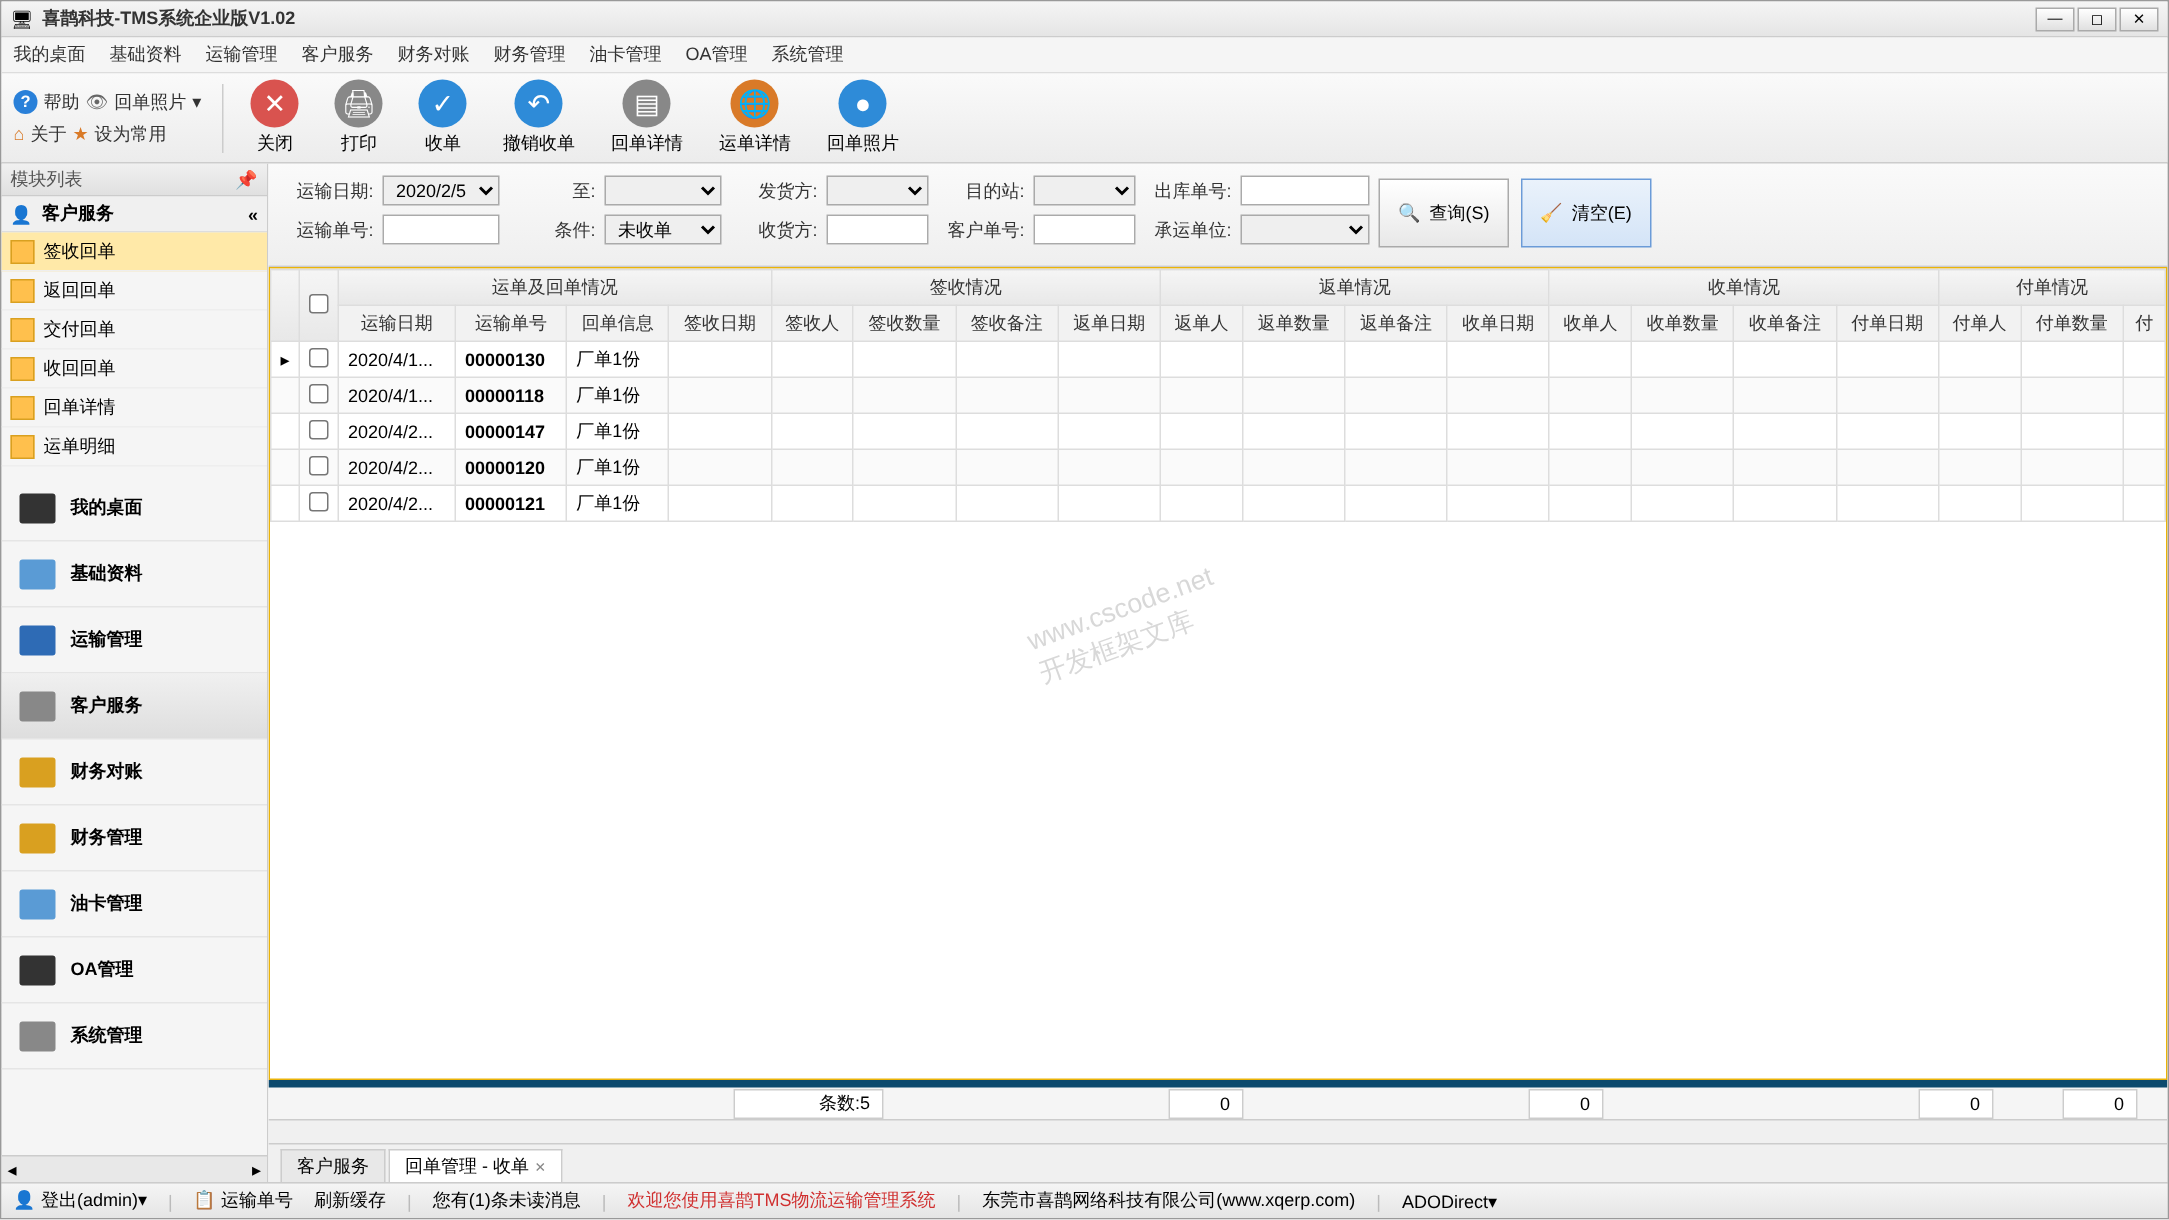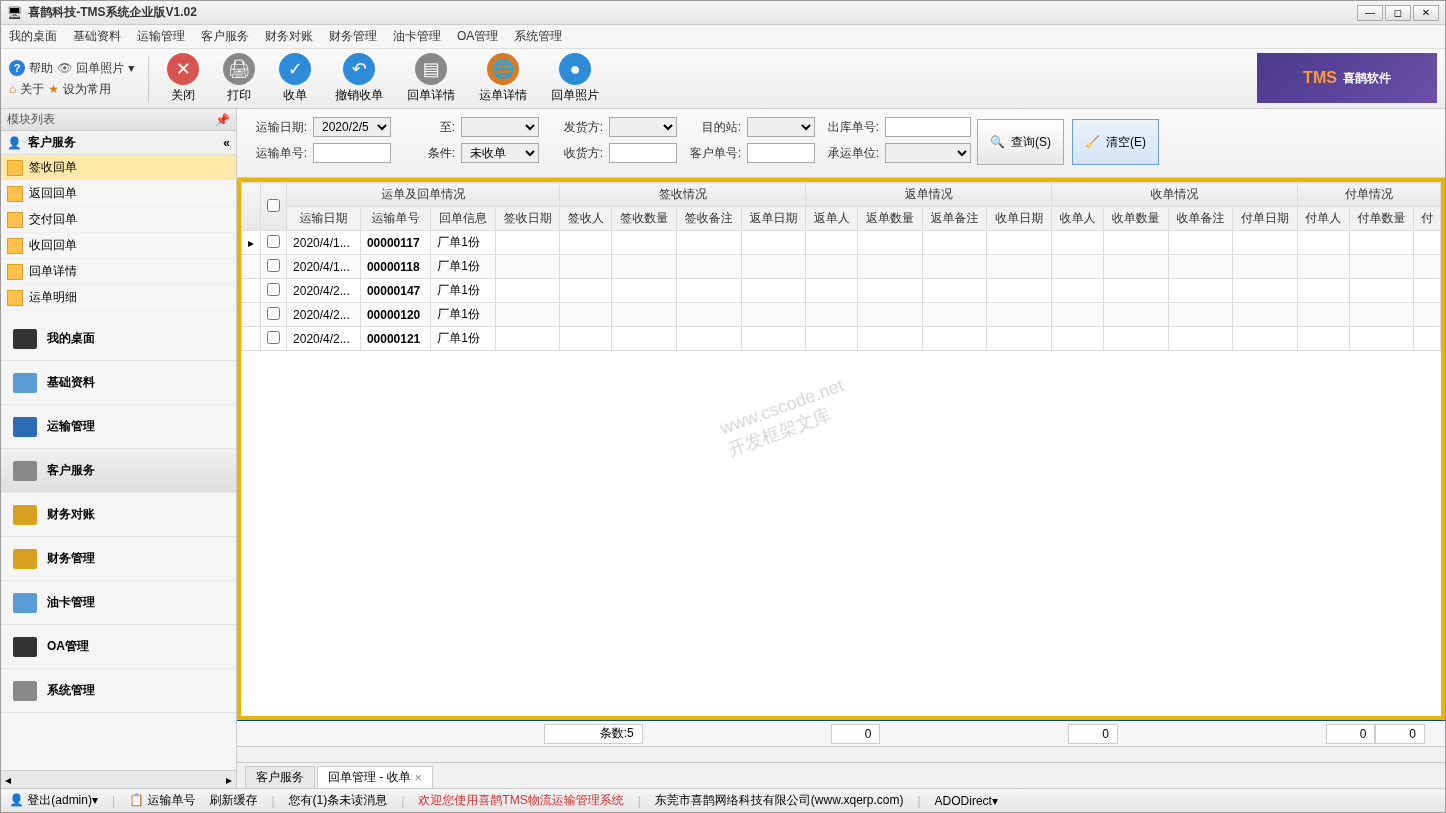--- a/index.html
+++ b/index.html
@@ -18,49 +18,49 @@
 .tb-icon-help { width: 16px; height: 16px; border-radius: 50%; background: #2980d9; color:#fff; display:flex; align-items:center; justify-content:center; font-weight:bold; font-size:11px; }
 .tb-icon-eye { color: #666; }
 .tb-icon-home { color: #d97a28; }
 .tb-icon-fav { color: #d97a28; }
 .toolbar-main { display: flex; gap: 24px; margin-left: 12px; }
 .tb-btn { display: flex; flex-direction: column; align-items: center; gap: 2px; cursor: pointer; }
 .tb-btn-ico { width: 32px; height: 32px; border-radius: 50%; display: flex; align-items: center; justify-content: center; font-size: 18px; color: #fff; }
 .brand { position: absolute; right: 8px; top: 4px; width: 180px; height: 50px; background: linear-gradient(135deg,#4a3b8f,#6b4fa8); display: flex; align-items: center; justify-content: center; color:#fff; font-weight:bold; }
 .brand .tms { color: #ff9a3c; margin-right: 6px; font-size:16px; }
 .body { flex:1; display: flex; overflow: hidden; }
-.sidebar { width: 236px; background: #f5f5f5; border-right: 1px solid #ccc; display: flex; flex-direction: column; }
+.sidebar { width: 178px; background: #f5f5f5; border-right: 1px solid #ccc; display: flex; flex-direction: column; }
 .sidebar-title { height: 22px; background: linear-gradient(#f0f0f0,#e0e0e0); border-bottom: 1px solid #ccc; display:flex; align-items:center; padding:0 6px; color:#555; }
 .sidebar-title .pin { margin-left:auto; cursor:pointer; }
 .sb-group { height: 24px; background: #f0f0f0; border-bottom: 1px solid #ddd; display:flex; align-items:center; padding:0 6px; font-weight:bold; }
 .sb-group .exp { margin-left:auto; cursor:pointer; }
 .sb-item { height: 26px; display:flex; align-items:center; padding:0 6px; gap:6px; cursor:pointer; border-bottom:1px solid #eee; }
 .sb-item.active { background: #ffe9a8; }
 .sb-item .ico { width:16px; height:16px; background:#ffc04d; border:1px solid #d9a020; }
 .sb-nav { margin-top: 6px; }
 .sb-nav-item { height: 44px; display:flex; align-items:center; padding:0 12px; gap:10px; cursor:pointer; border-bottom:1px solid #e5e5e5; }
 .sb-nav-item.sel { background: linear-gradient(#f0f0f0,#dedede); }
 .sb-nav-ico { width:24px; height:20px; background:#3498db; border-radius:2px; }
 .main { flex:1; background:#fff; display:flex; flex-direction:column; overflow:hidden; }
 .filters { padding: 8px 12px; background: linear-gradient(#fafafa,#efefef); border-bottom:1px solid #ccc; }
 .filter-row { display:flex; align-items:center; gap:6px; margin-bottom:6px; }
 .filter-row label { text-align:right; width:58px; color:#333; }
 .filter-row input, .filter-row select { height:20px; border:1px solid #aaa; padding:0 4px; font-size:12px; }
 .big-btn { height: 46px; padding:0 12px; border:1px solid #aaa; background:linear-gradient(#fff,#e8e8e8); display:flex; align-items:center; gap:6px; cursor:pointer; }
 .big-btn.primary { border-color:#6b9bd8; background:linear-gradient(#eaf2fb,#d4e4f7); }
-.grid-wrap { flex:1; overflow:auto; border:4px solid #eab308; margin:0 0 0 0; position:relative; }
+.grid-wrap { flex:1; overflow:auto; border:1px solid #eab308; margin:0 0 0 0; position:relative; }
 .grid { border-collapse:collapse; min-width:100%; }
 .grid th, .grid td { border:1px solid #ddd; padding:3px 6px; text-align:center; white-space:nowrap; font-weight:normal; height:24px; }
 .grid .ghead th { background:linear-gradient(#f5f5f5,#e8e8e8); color:#333; }
 .grid .ghead2 th { background:#f2f2f2; color:#333; }
 .grid td.left { text-align:left; }
 .grid tr.row td { background:#fff; }
 .grid tr.row:nth-child(even) td { background:#fafafa; }
 .watermark { position:absolute; top:40%; left:40%; color:#d8d8d8; font-size:18px; transform:rotate(-20deg); pointer-events:none; }
-.footer-sum { height:26px; background:#f5f5f5; border-top:1px solid #0c4a6e; display:flex; align-items:center; }
+.footer-sum { height:26px; background:#f5f5f5; border-top:5px solid #0c4a6e; display:flex; align-items:center; }
 .footer-sum .cell { border:1px solid #ccc; height:20px; padding:0 8px; display:flex; align-items:center; justify-content:flex-end; background:#fff; }
 .tabs { height:26px; background:#f0f0f0; border-top:1px solid #ccc; display:flex; align-items:flex-end; padding:0 8px; }
 .tab { height:22px; padding:2px 10px; border:1px solid #ccc; border-bottom:none; background:#e8e8e8; margin-right:2px; cursor:pointer; display:flex; align-items:center; gap:4px; }
 .tab.active { background:#fff; }
 .tab .x { cursor:pointer; color:#888; }
 .statusbar { height:24px; background:linear-gradient(#f5f5f5,#e5e5e5); border-top:1px solid #ccc; display:flex; align-items:center; padding:0 8px; gap:14px; }
 .statusbar .sep { color:#bbb; }
 .statusbar .red { color:#d03030; }
 .scroll-h { height:16px; background:#f0f0f0; border-top:1px solid #ccc; }
 </style>
@@ -138,24 +138,20 @@
         </div>
         <div class="tb-btn">
           <div class="tb-btn-ico" style="background: rgb(217, 122, 40);">🌐</div>
           <span>运单详情</span>
         </div>
         <div class="tb-btn">
           <div class="tb-btn-ico" style="background: rgb(46, 139, 216);">●</div>
           <span>回单照片</span>
         </div>
       </div>
-    <div class="brand">
-      <span class="tms">TMS</span>
-      <span>喜鹊软件</span>
-    </div>
   </div>
 
   <div class="body">
     <div class="sidebar">
       <div class="sidebar-title">
         <span>模块列表</span>
         <span class="pin">📌</span>
       </div>
       <div class="sb-group">
         <span style="color:#2e6bb5;margin-right:6px;">👤</span>
@@ -308,21 +304,21 @@
                 <th>付单人</th>
                 <th>付单数量</th>
                 <th>付</th>
               </tr>
             </thead>
             <tbody>
               <tr class="row">
                 <td>▸</td>
                 <td><input type="checkbox" style=""></td>
                 <td class="left">2020/4/1...</td>
-                <td class="left"><b>00000117</b></td>
+                <td class="left"><b>00000130</b></td>
                 <td class="left">厂单1份</td>
                 <td></td>
                 <td></td>
                 <td></td>
                 <td></td>
                 <td></td>
                 <td></td>
                 <td></td>
                 <td></td>
                 <td></td>

